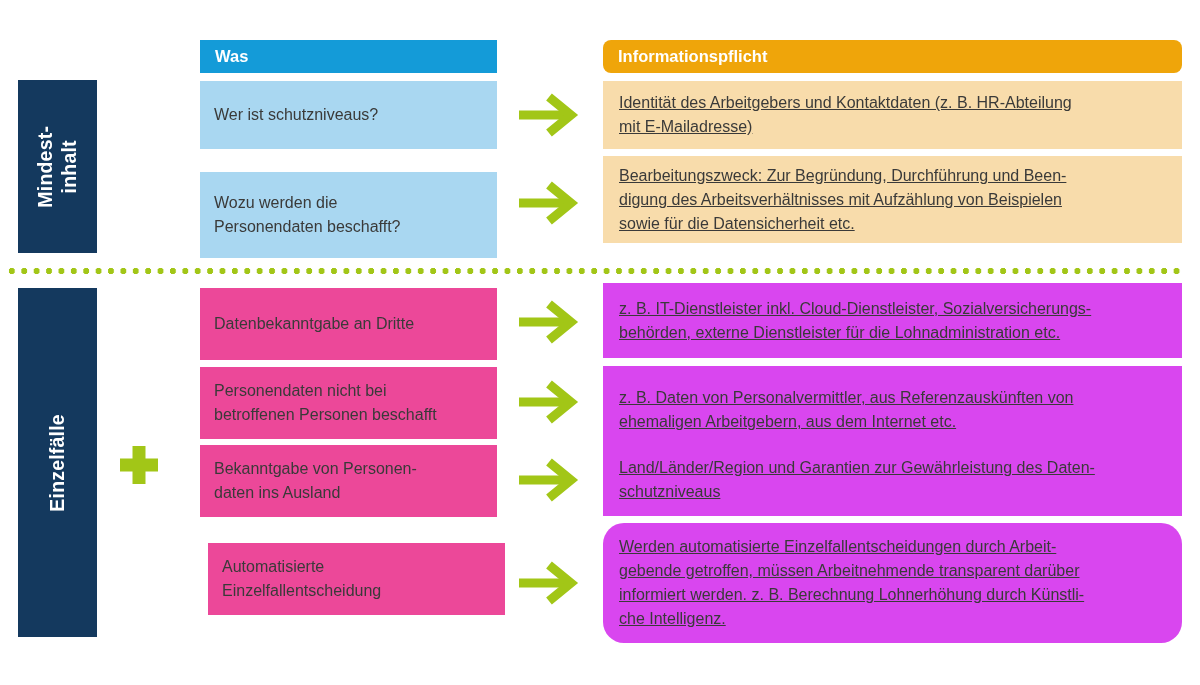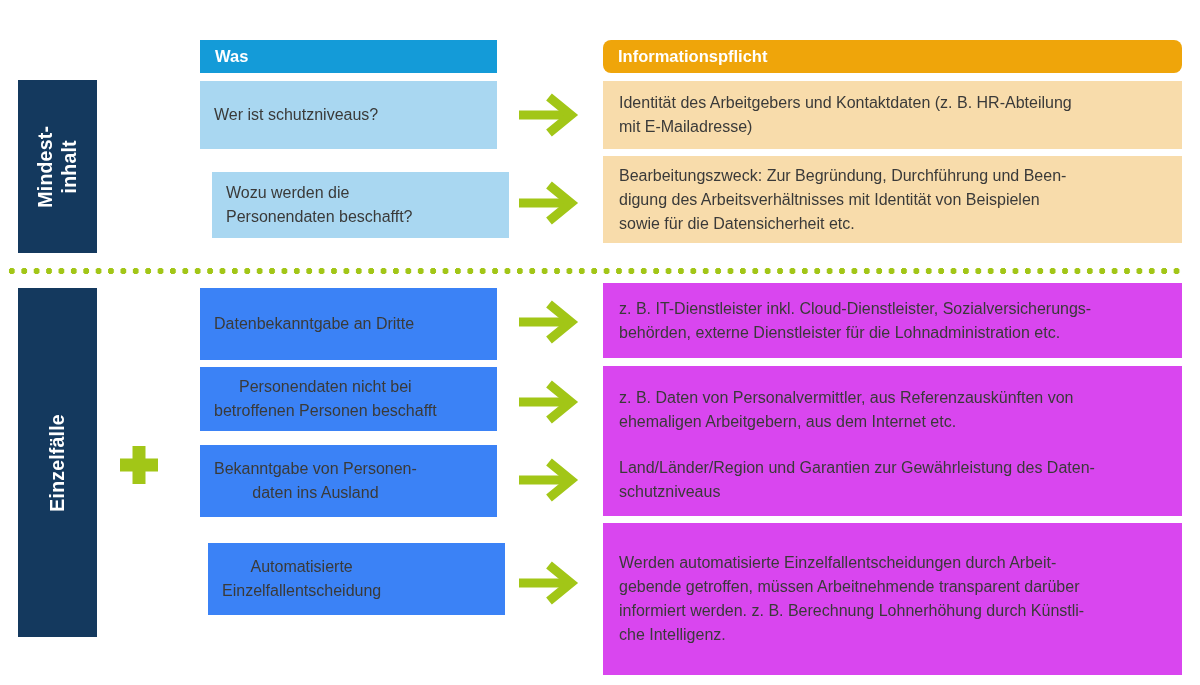--- a/index.html
+++ b/index.html
@@ -32,23 +32,23 @@
   }
   .hdr-what{left:200px;width:297px;background:#149bd8;}
   .hdr-duty{left:603px;width:579px;background:#efa50a;border-radius:8px;}
   
   .box{
     box-sizing:border-box;
     display:flex;align-items:center;
   }
   .box .txt{white-space:pre-line;font-size:16px;line-height:24px;}
   .what-box{left:200px;width:297px;padding:0 12px 0 14px;}
-  .duty-box{left:603px;width:579px;padding:0 0 0 16px;}
+  .duty-box{left:603px;width:579px;padding:0 0 0 16px;text-decoration:underline;}
   .s1w{background:#a9d7f1;}
-  .s2w{background:#3b82f6;text-align:center;}
+  .s2w{background:#ec4899;}
   .s1d{background:#f8dcab;}
   .s2d{background:#d946ef;}
   
   .arrow{left:518px;width:64px;height:44px;}
   .arrow line,.arrow polyline,.plus line{
     stroke:#a2c617;stroke-width:9;fill:none;
   }
   .plus line{stroke-width:13;}
   
   .dotline{
@@ -79,31 +79,31 @@
   </div>
   <svg class="abs arrow" style="top:93px;" viewBox="0 0 64 44">
     <line x1="1" y1="22" x2="49" y2="22"></line>
     <polyline points="31,4 53,22 31,40"></polyline>
   </svg>
   <div class="abs box duty-box s1d" style="top:81px;height:68px;">
     <span class="txt">Identität des Arbeitgebers und Kontaktdaten (z. B. HR-Abteilung
 mit E-Mailadresse)</span>
   </div>
 
-  <div class="abs box what-box s1w" style="top:172px;height:66px;margin-left:12px;">
+  <div class="abs box what-box s1w" style="top:172px;height:86px;">
     <span class="txt">Wozu werden die
 Personendaten beschafft?</span>
   </div>
   <svg class="abs arrow" style="top:181px;" viewBox="0 0 64 44">
     <line x1="1" y1="22" x2="49" y2="22"></line>
     <polyline points="31,4 53,22 31,40"></polyline>
   </svg>
   <div class="abs box duty-box s1d" style="top:156px;height:87px;">
     <span class="txt">Bearbeitungszweck: Zur Begründung, Durchführung und Been-
-digung des Arbeitsverhältnisses mit Identität von Beispielen
+digung des Arbeitsverhältnisses mit Aufzählung von Beispielen
 sowie für die Datensicherheit etc.</span>
   </div>
 
   <div class="abs dotline"></div>
 
   <div class="abs side-bar" style="top:288px;height:349px;">
     <span class="side-label">Einzelfälle</span>
   </div>
 
   <svg class="abs plus" style="left:118px;top:444px;width:42px;height:42px;" viewBox="0 0 42 42">
@@ -116,21 +116,21 @@
   </div>
   <svg class="abs arrow" style="top:300px;" viewBox="0 0 64 44">
     <line x1="1" y1="22" x2="49" y2="22"></line>
     <polyline points="31,4 53,22 31,40"></polyline>
   </svg>
   <div class="abs box duty-box s2d" style="top:283px;height:75px;">
     <span class="txt">z. B. IT-Dienstleister inkl. Cloud-Dienstleister, Sozialversicherungs-
 behörden, externe Dienstleister für die Lohnadministration etc.</span>
   </div>
 
-  <div class="abs box what-box s2w" style="top:367px;height:64px;">
+  <div class="abs box what-box s2w" style="top:367px;height:72px;">
     <span class="txt">Personendaten nicht bei
 betroffenen Personen beschafft</span>
   </div>
   <svg class="abs arrow" style="top:380px;" viewBox="0 0 64 44">
     <line x1="1" y1="22" x2="49" y2="22"></line>
     <polyline points="31,4 53,22 31,40"></polyline>
   </svg>
   <div class="abs box duty-box s2d" style="top:366px;height:88px;">
     <span class="txt">z. B. Daten von Personalvermittler, aus Referenzauskünften von
 ehemaligen Arbeitgebern, aus dem Internet etc.</span>
@@ -150,20 +150,20 @@
   </div>
 
   <div class="abs box what-box s2w" style="top:543px;height:72px;margin-left:8px;">
     <span class="txt">Automatisierte
 Einzelfallentscheidung</span>
   </div>
   <svg class="abs arrow" style="top:561px;" viewBox="0 0 64 44">
     <line x1="1" y1="22" x2="49" y2="22"></line>
     <polyline points="31,4 53,22 31,40"></polyline>
   </svg>
-  <div class="abs box duty-box s2d" style="top:523px;height:152px;">
+  <div class="abs box duty-box s2d" style="top:523px;height:120px;border-radius:21px;">
     <span class="txt">Werden automatisierte Einzelfallentscheidungen durch Arbeit-
 gebende getroffen, müssen Arbeitnehmende transparent darüber
 informiert werden. z. B. Berechnung Lohnerhöhung durch Künstli-
 che Intelligenz.</span>
   </div>
 
 </div>
 
 </body></html>

